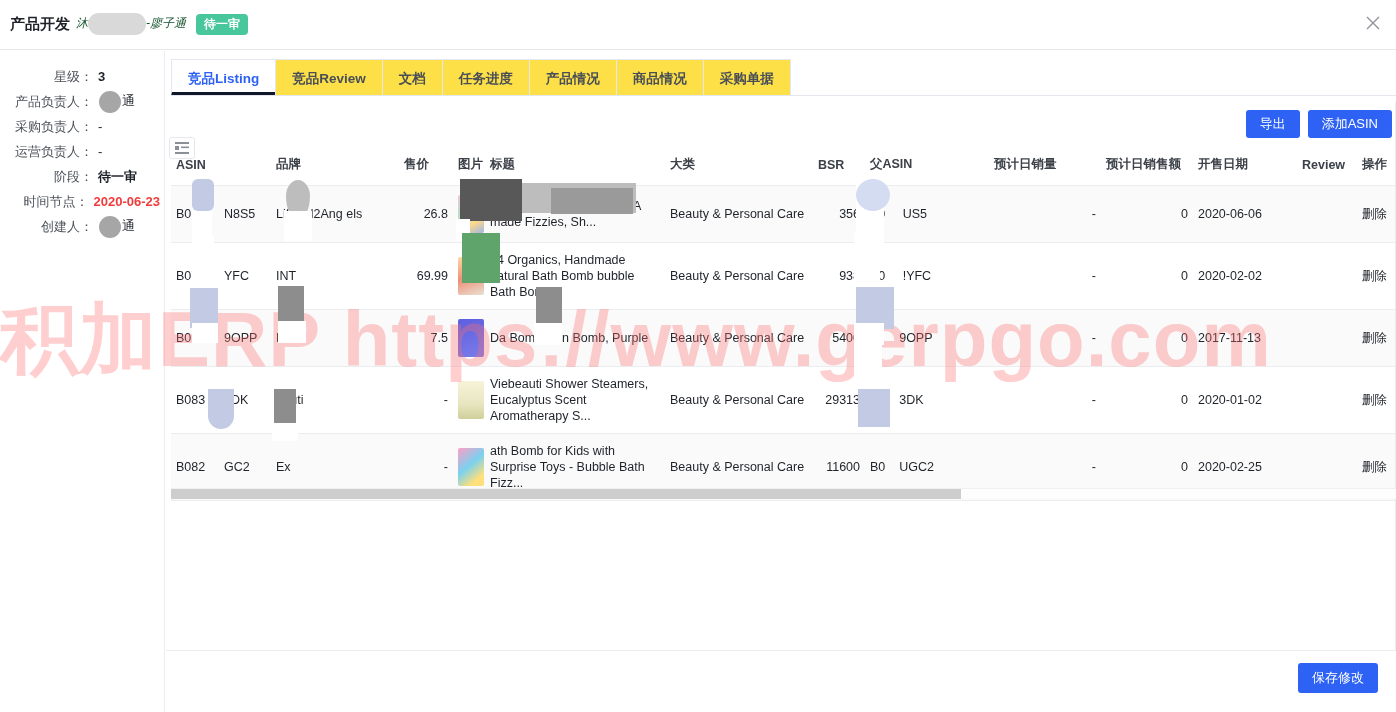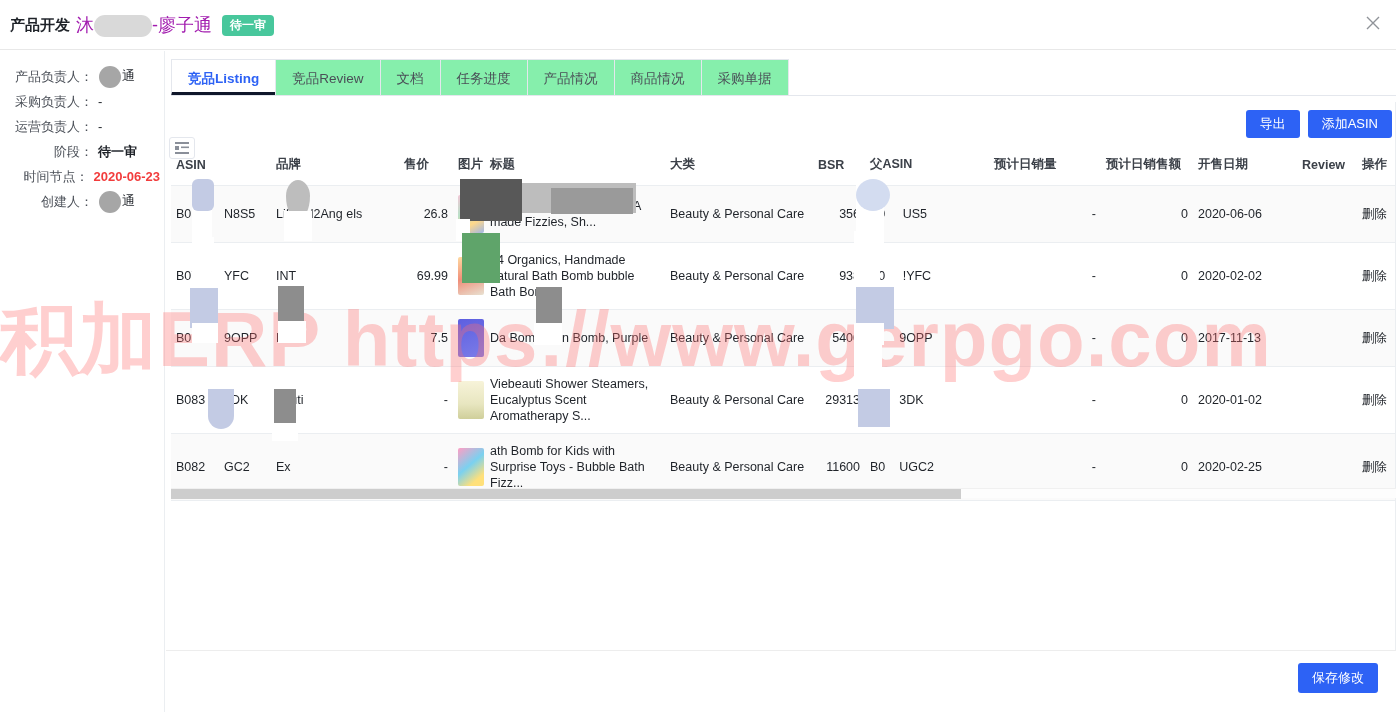--- a/index.html
+++ b/index.html
@@ -38,22 +38,23 @@
     z-index: 20;
   }
   .header-title-wrap {
     position: absolute; left: 10px; top: 13px;
     display: flex; align-items: center; gap: 6px;
   }
   .header-title {
     font-size: 15px; font-weight: 700; color: #1f2329;
   }
   .header-sub {
-    font-size: 18px; color: #a21caf;
+    font-size: 12px; color: #14532d;
     position: relative;
+    font-style: italic;
   }
   .redact {
     display: inline-block;
     background: #d9d9d9;
     border-radius: 12px;
     vertical-align: middle;
   }
   .badge {
     display: inline-block;
     background: #48c79c;
@@ -123,26 +124,27 @@
     position: absolute; left: 5px; top: 8px;
     display: flex; align-items: flex-end;
     height: 37px;
   }
   .tab {
     height: 37px;
     line-height: 37px;
     padding: 0 16px;
     font-size: 13.5px;
     color: #4a4f57;
-    background: #86efac;
+    background: #fde047;
     border: 1px solid #e4e7ed;
     border-bottom: none;
     border-right: none;
     cursor: pointer;
     white-space: nowrap;
+    font-weight: bold;
   }
   .tab:last-child { border-right: 1px solid #e4e7ed; }
   .tab.active {
     background: #fff;
     color: #2d62f5;
     font-weight: 700;
     border-bottom: 4px solid #0f172a;
   }
   .tabs-underline {
     position: absolute; left: 5px; top: 44px;
@@ -293,20 +295,24 @@
       <span class="badge">待一审</span>
     </div>
     <div class="close-btn">
       <svg width="14" height="14" viewBox="0 0 14 14" aria-hidden="true">
         <path d="M1 1 L13 13 M13 1 L1 13" stroke="#909399" stroke-width="1.4" fill="none"></path>
       </svg>
     </div>
   </div>
 
   <div class="sidebar">
+    <div class="side-row">
+      <span class="side-label">星级：</span>
+      <span class="side-value bold">3</span>
+    </div>
     <div class="side-row">
       <span class="side-label">产品负责人：</span>
       <span class="side-value"><span class="blob-circle"></span><span>通</span></span>
     </div>
     <div class="side-row">
       <span class="side-label">采购负责人：</span>
       <span class="side-value">-</span>
     </div>
     <div class="side-row">
       <span class="side-label">运营负责人：</span>

